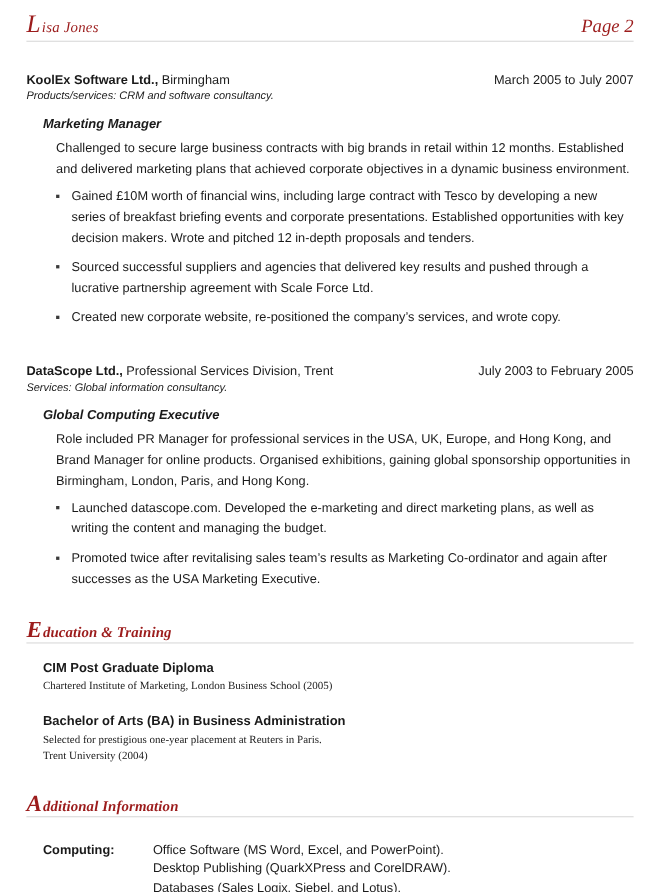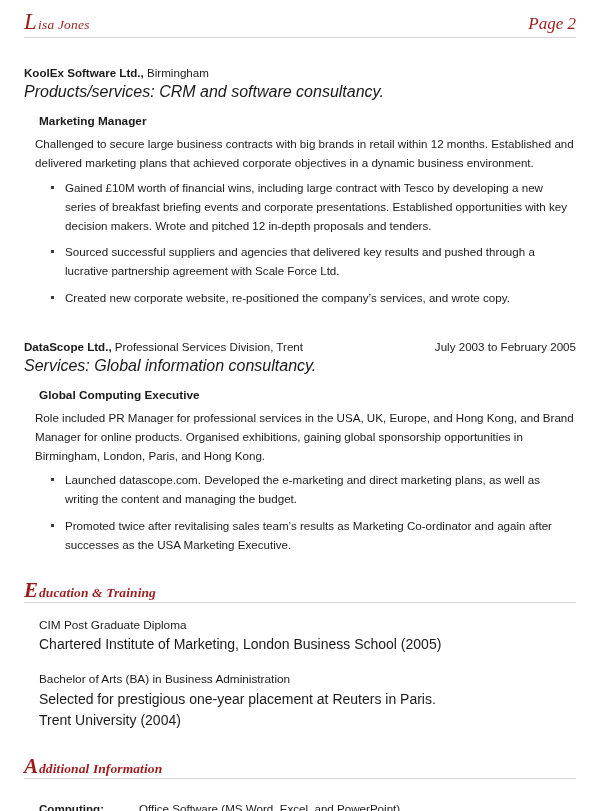--- a/index.html
+++ b/index.html
@@ -69,33 +69,34 @@
   .job-org { white-space: nowrap; }
   .job-org .org-name { font-weight: bold; }
   .job-org .org-rest { font-weight: normal; }
   .job-dates {
     font-size: 11.6px;
     white-space: nowrap;
     padding-left: 10px;
   }
   .job-sub {
     font-style: italic;
-    font-size: 16px;
+    font-size: 10px;
     line-height: 1.5;
     margin-top: -1px;
   }
   .job-title {
     font-weight: bold;
     font-size: 11.8px;
     margin: 10px 0 0 15px;
+    font-style: italic;
   }
   .job-summary {
     font-size: 11.6px;
     line-height: 1.62;
-    margin: 7px 0 0 11px;
+    margin: 7px 0 0 27px;
     text-align: left;
   }
 
   ul.bullets {
     list-style: none;
     margin: 6px 0 0 0;
     padding: 0 0 0 15px;
   }
   ul.bullets li {
     position: relative;
@@ -148,27 +149,28 @@
   }
   .sec-rule {
     border-bottom: 1px solid #d9d9d9;
     margin-top: 1px;
   }
 
   
   .edu-block { margin: 0 0 16px 15px; }
   .edu-block:last-child { margin-bottom: 0; }
   .edu-title {
-    font-weight: normal;
+    font-weight: bold;
     font-size: 11.8px;
     line-height: 1.5;
   }
   .edu-line {
-    font-size: 14px;
-    line-height: 1.5;
+    font-size: 10px;
+    line-height: 1.5;
+    font-family: Liberation Serif, serif;
   }
 
   
   table.info {
     border-collapse: collapse;
     width: 535px;
     margin-left: 15px;
     table-layout: fixed;
   }
   table.info tr { border-top: 1px solid #e2e2e2; }
@@ -193,20 +195,21 @@
 <div class="page">
 
   <div class="page-header">
     <div class="hdr-name"><span class="dropcap">L</span><span>isa Jones</span></div>
     <div class="hdr-page">Page 2</div>
   </div>
 
   <div class="job">
     <div class="job-line">
       <div class="job-org"><span class="org-name">KoolEx Software Ltd.,</span><span class="org-rest"> Birmingham</span></div>
+      <div class="job-dates">March 2005 to July 2007</div>
     </div>
     <div class="job-sub">Products/services: CRM and software consultancy.</div>
     <div class="job-title">Marketing Manager</div>
     <div class="job-summary">Challenged to secure large business contracts with big brands in retail within 12 months. Established and delivered marketing plans that achieved corporate objectives in a dynamic business environment.</div>
     <ul class="bullets">
       <li>Gained £10M worth of financial wins, including large contract with Tesco by developing a new series of breakfast briefing events and corporate presentations. Established opportunities with key decision makers. Wrote and pitched 12 in-depth proposals and tenders.</li>
       <li>Sourced successful suppliers and agencies that delivered key results and pushed through a lucrative partnership agreement with Scale Force Ltd.</li>
       <li>Created new corporate website, re-positioned the company’s services, and wrote copy.</li>
     </ul>
   </div>

